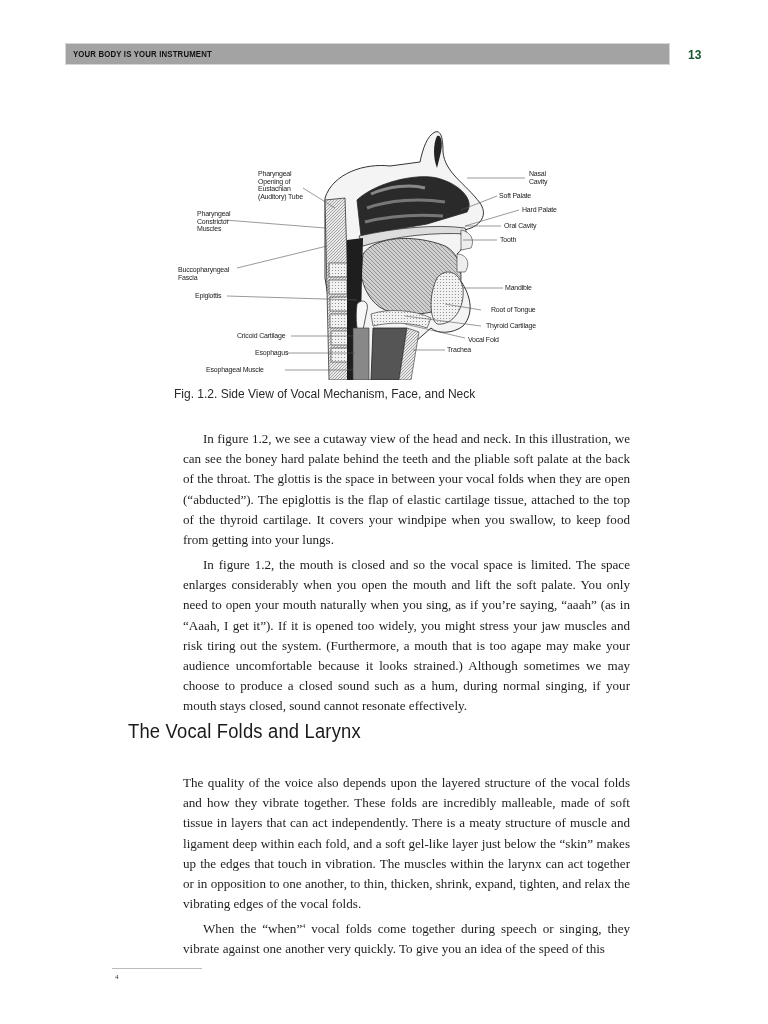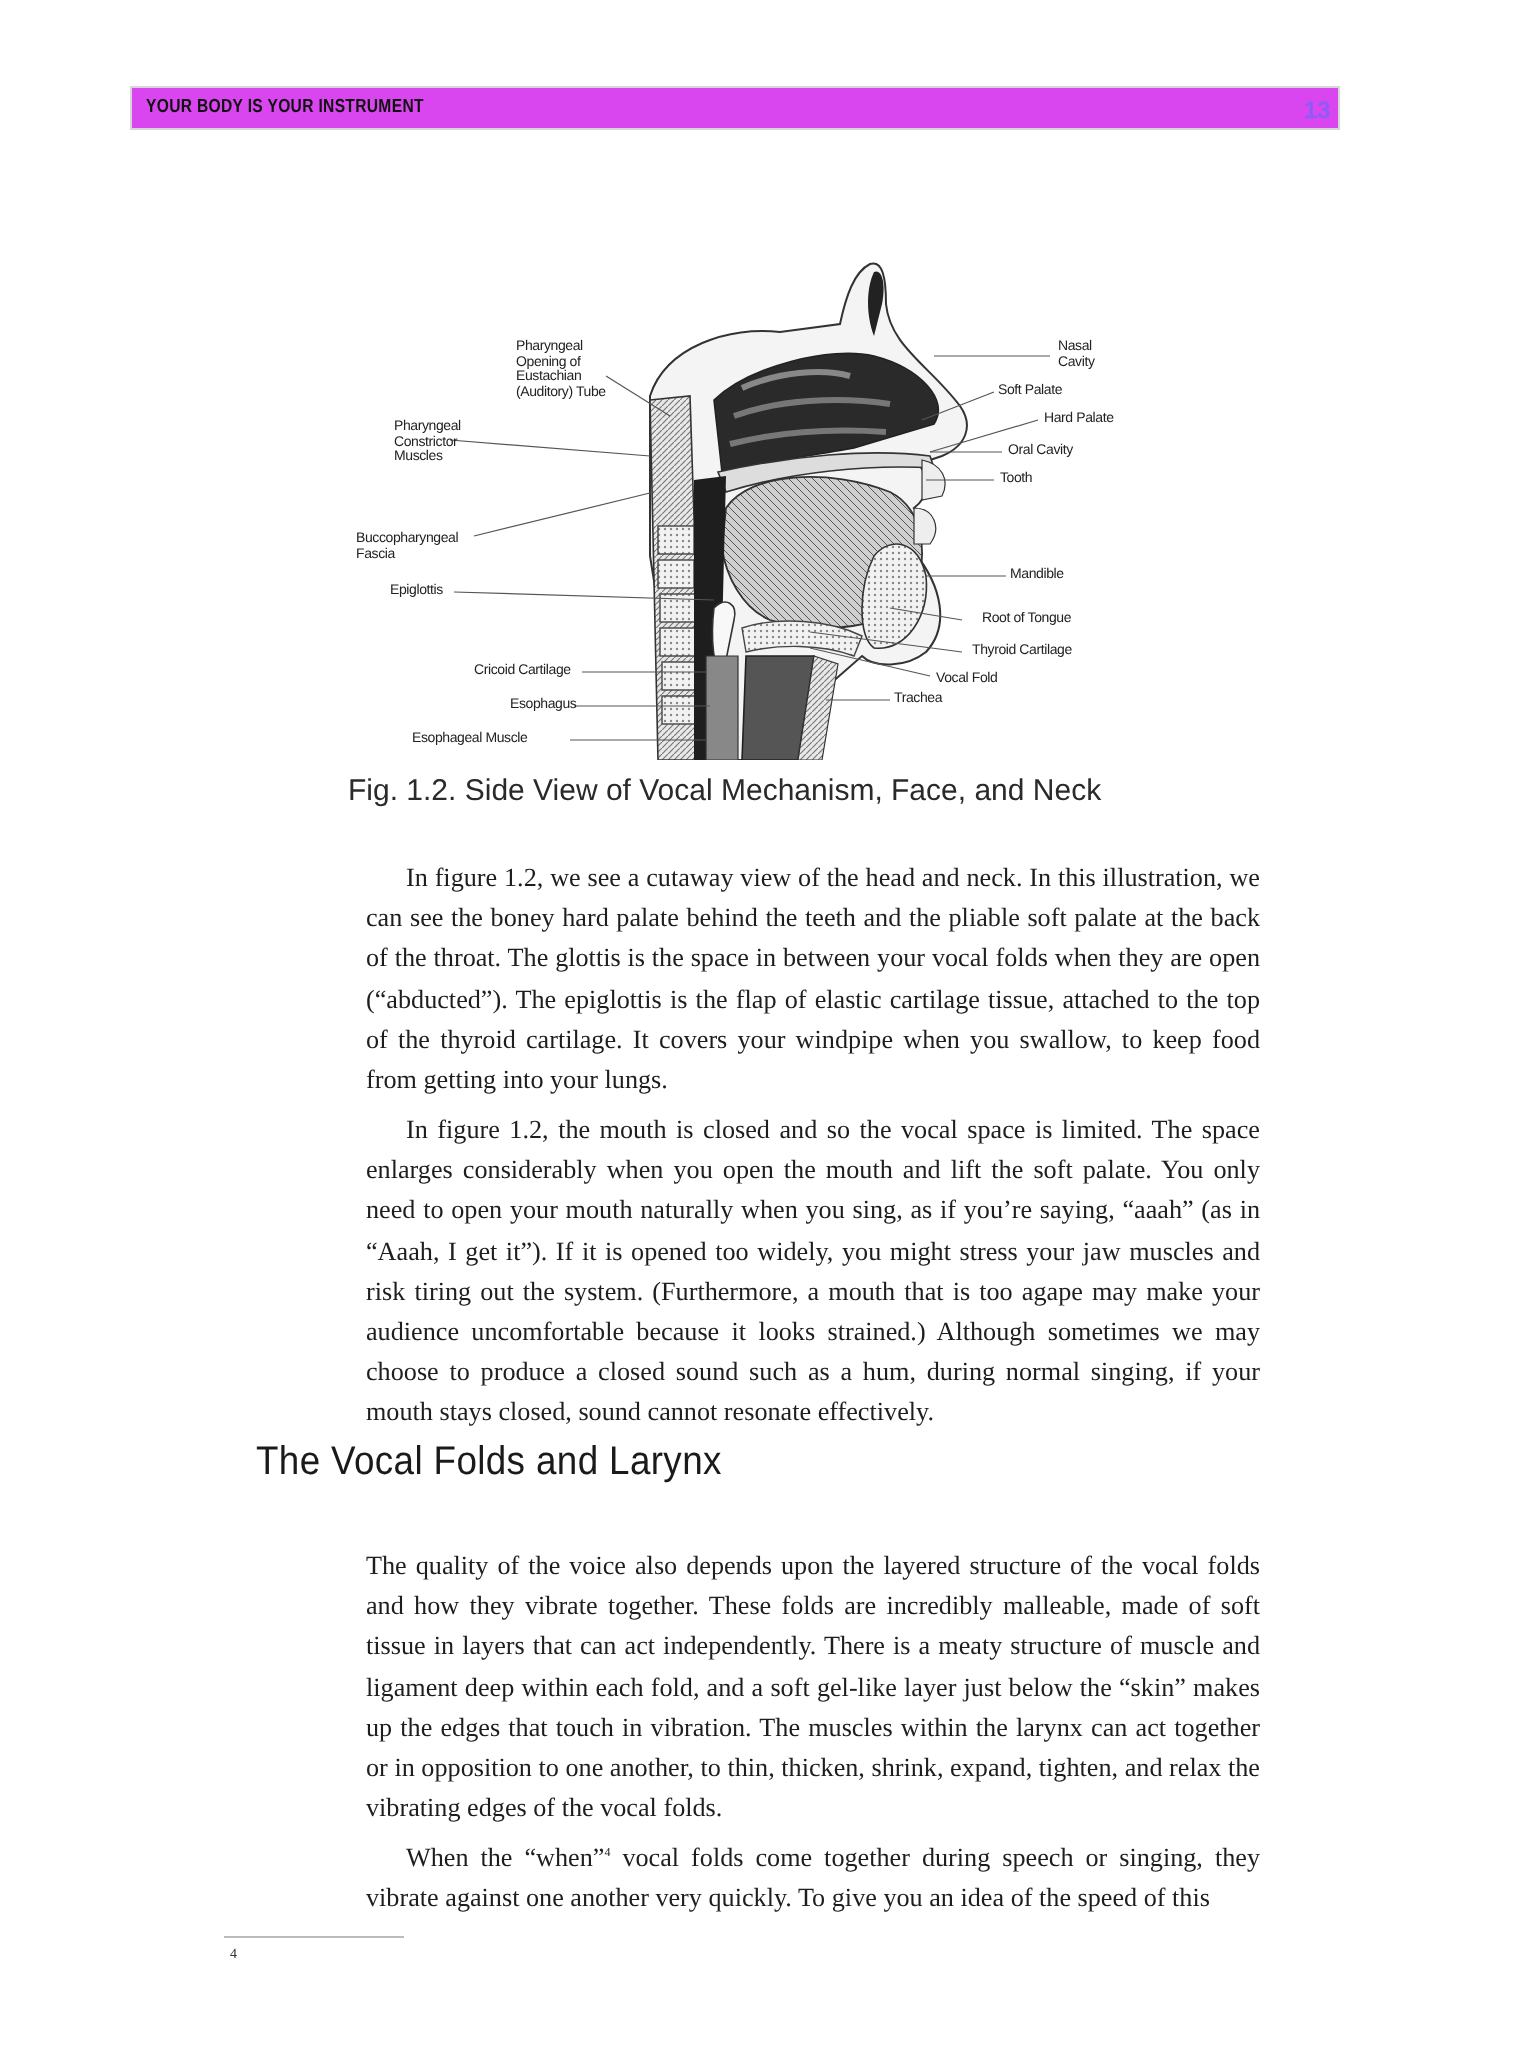--- a/index.html
+++ b/index.html
@@ -1,43 +1,43 @@
 <!DOCTYPE html>
 <html><head>
 <meta charset="utf-8">
 <style>
   html, body { margin: 0; padding: 0; background: #ffffff; }
   body { width: 768px; height: 1024px; position: relative; overflow: hidden; color: #1a1a1a; }
 
   .running-header {
     position: absolute; left: 65px; top: 43px; width: 605px; height: 22px;
-    border: 1px solid #d6d6d6; box-sizing: border-box; background: #d946ef;
+    border: 1px solid #d6d6d6; box-sizing: border-box; background: #a3a3a3;
   }
   .running-header-title {
     position: absolute; left: 7px; top: 4px;
     font-family: "Liberation Sans", sans-serif; font-weight: bold; font-size: 9.5px;
     letter-spacing: 0.2px; transform: scaleX(0.82); transform-origin: left center;
     color: #111;
   }
   .page-number {
-    position: absolute; left: 652px; top: 48px;
+    position: absolute; left: 688px; top: 48px;
     font-family: "Liberation Sans", sans-serif; font-weight: bold; font-size: 12px;
-    color: #8b5cf6;
+    color: #14532d;
   }
 
   .figure { position: absolute; left: 175px; top: 128px; width: 392px; height: 252px; }
   .figure svg { position: absolute; left: 0; top: 0; }
   .fig-label {
     position: absolute; font-family: "Liberation Sans", sans-serif; font-size: 7px;
     line-height: 7.5px; color: #222; letter-spacing: -0.2px; white-space: nowrap;
   }
 
   .caption {
     position: absolute; left: 174px; top: 387px;
-    font-family: "Liberation Sans", sans-serif; font-size: 15px; color: #2a2a2a;
+    font-family: "Liberation Sans", sans-serif; font-size: 12px; color: #2a2a2a;
   }
 
   .body-para {
     position: absolute; left: 172px; width: 447px;
     font-family: "Liberation Serif", serif; font-size: 13.1px; line-height: 20.2px;
     text-align: justify; color: #1e1e1e; margin: 11px;
   }
   .body-para.indent { text-indent: 20px; }
 
   .section-heading {

